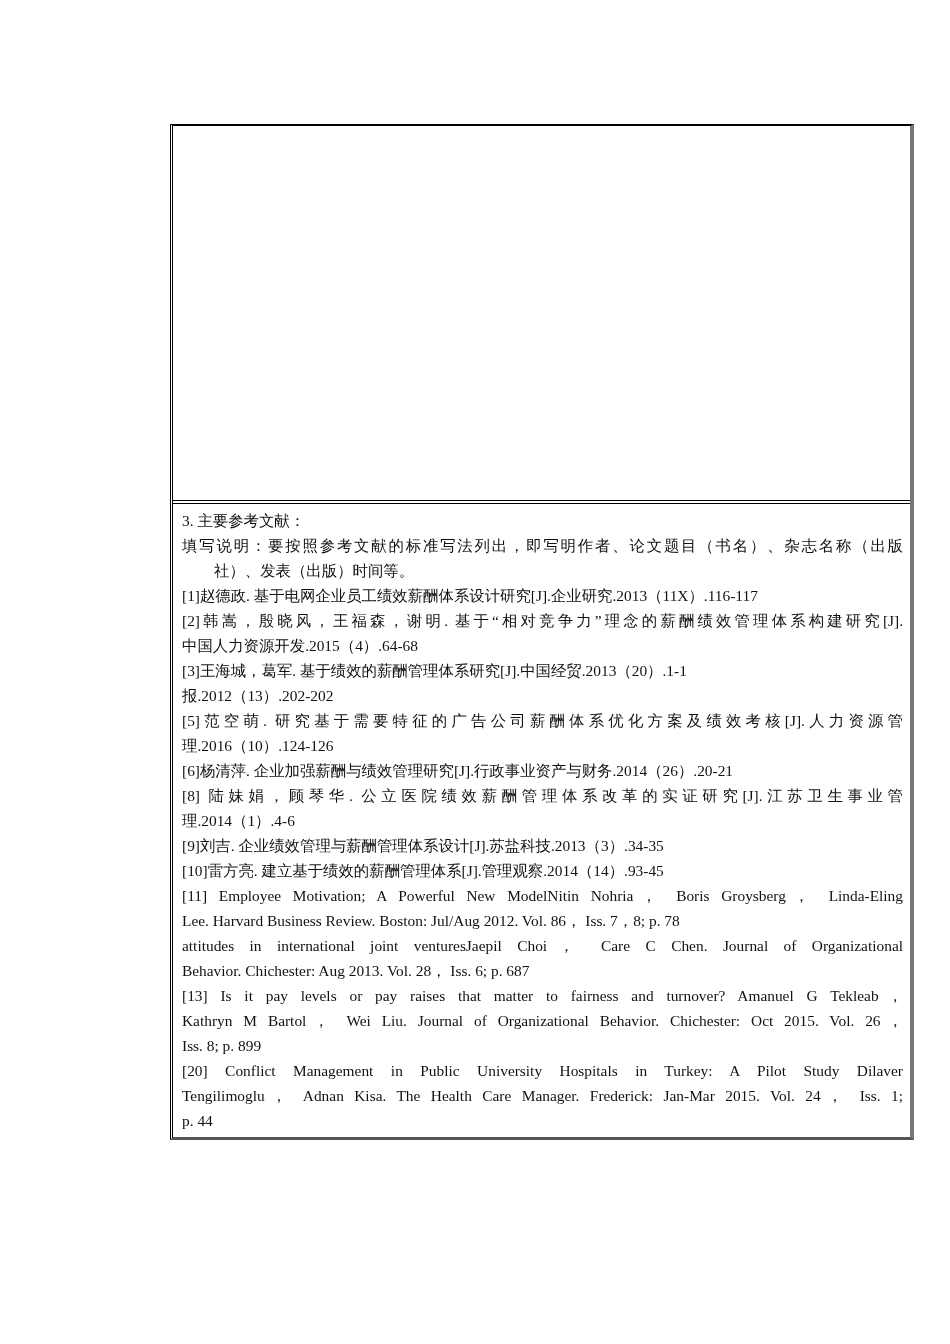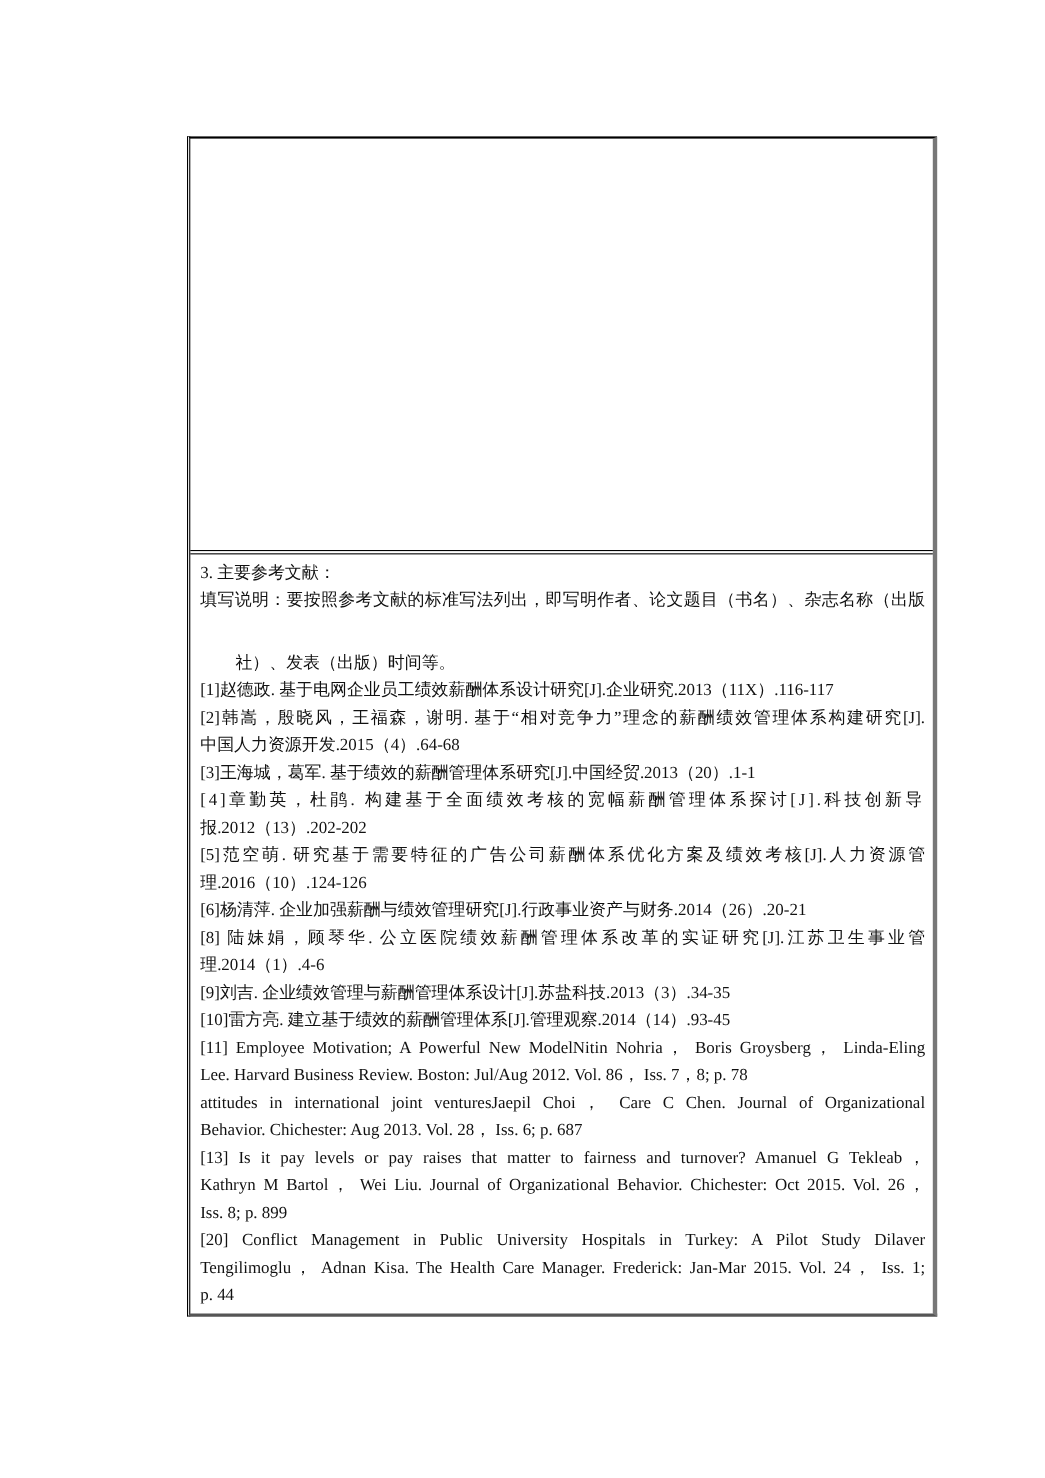--- a/index.html
+++ b/index.html
@@ -12,21 +12,21 @@
       height: 1344px;
       position: relative;
       overflow: hidden;
       font-family: "Liberation Serif", "DejaVu Serif", serif;
       color: #111111;
     }
     .page-table {
       position: absolute;
       left: 170px;
       top: 124px;
-      width: 682px;
+      width: 744px;
       border-left: 3px double #000;
       border-right: 4px solid #777;
       border-top: 2px solid #000;
       border-bottom: 3px solid #555;
       box-sizing: border-box;
     }
     .upper-cell {
       height: 378px;
       border-bottom: 4px double #000;
       box-sizing: border-box;
@@ -37,21 +37,20 @@
       line-height: 25px;
     }
     .line {
       display: block;
       text-align: justify;
       text-align-last: left;
     }
     .hanging {
       padding-left: 32px;
       text-indent: 0;
-      margin-top: 32px;
     }
     .justify-full {
       text-align: justify;
       text-align-last: justify;
     }
     .cjk-spaced {
       letter-spacing: 2.6px;
     }
   </style>
 </head>
@@ -69,21 +68,20 @@
         <span class="line">[1]赵德政. 基于电网企业员工绩效薪酬体系设计研究[J].企业研究.2013（11X）.116-117</span>
       </div>
       <div>
         <span class="line justify-full">[2]韩嵩，殷晓风，王福森，谢明. 基于“相对竞争力”理念的薪酬绩效管理体系构建研究[J].</span>
         <span class="line">中国人力资源开发.2015（4）.64-68</span>
       </div>
       <div>
         <span class="line">[3]王海城，葛军. 基于绩效的薪酬管理体系研究[J].中国经贸.2013（20）.1-1</span>
       </div>
       <div>
-        <span class="line justify-full cjk-spaced">[4]章勤英，杜鹃. 构建基于全面绩效考核的宽幅薪酬管理体系探讨[J].科技创新导</span>
         <span class="line">报.2012（13）.202-202</span>
       </div>
       <div>
         <span class="line justify-full">[5]范空萌. 研究基于需要特征的广告公司薪酬体系优化方案及绩效考核[J].人力资源管</span>
         <span class="line">理.2016（10）.124-126</span>
       </div>
       <div>
         <span class="line">[6]杨清萍. 企业加强薪酬与绩效管理研究[J].行政事业资产与财务.2014（26）.20-21</span>
       </div>
       <div>

